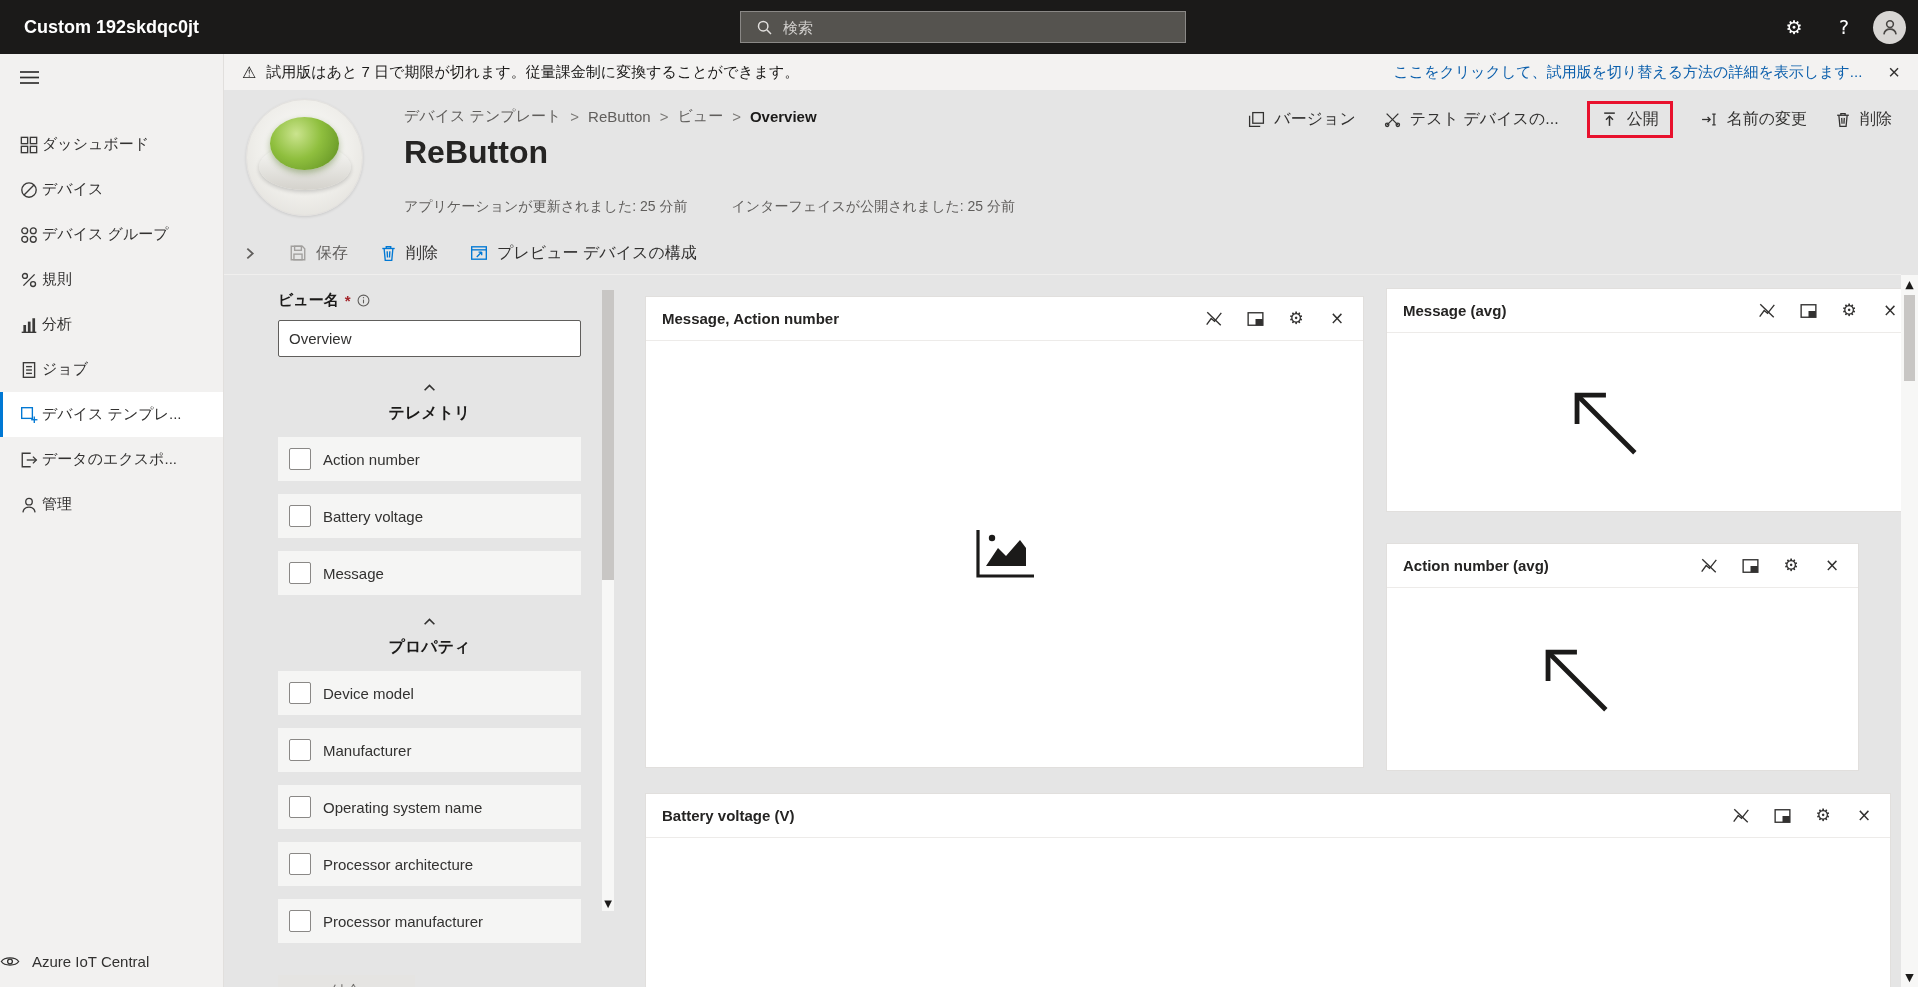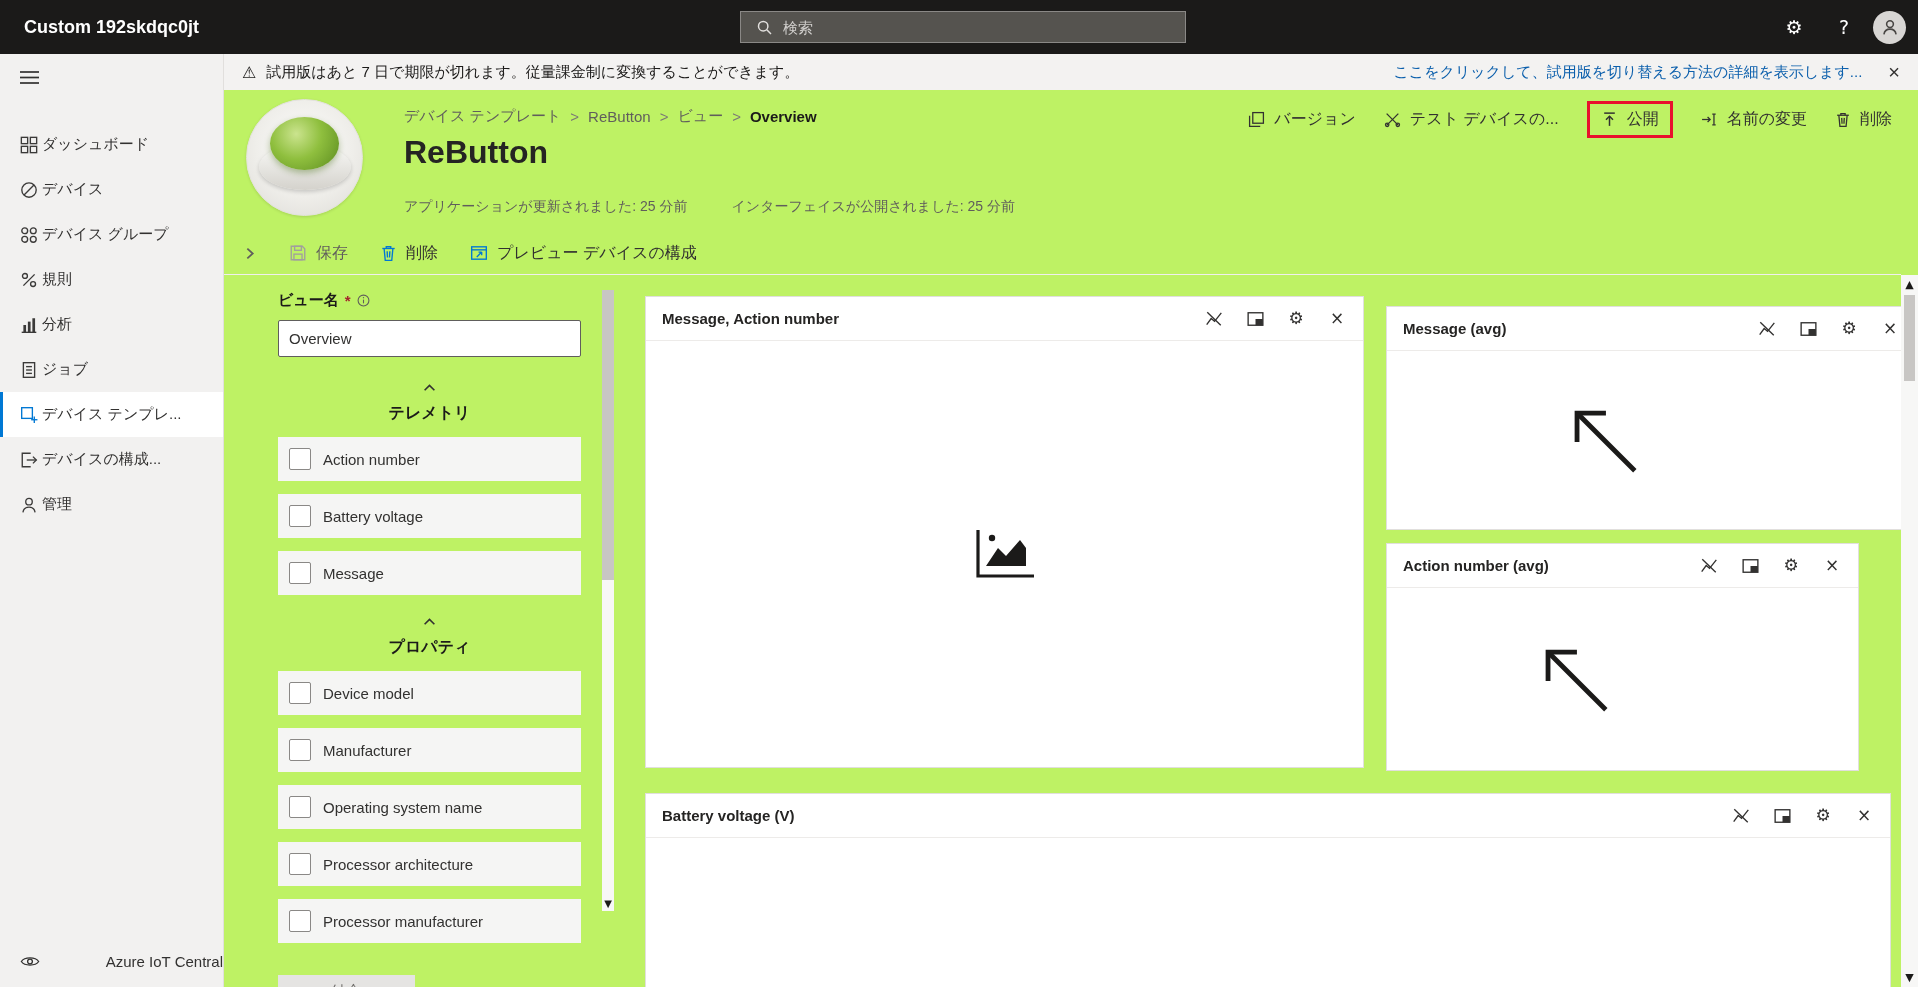--- a/index.html
+++ b/index.html
@@ -31,24 +31,24 @@
 
   
   .sidebar { position:absolute; left:0; top:54px; bottom:0; width:224px; background:#f2f1f0; border-right:1px solid #e1dfdd; display:flex; flex-direction:column; z-index:10; }
   .side-burger { height:46px; display:flex; align-items:center; padding-left:20px; cursor:pointer; }
   .side-list { margin-top:22px; }
   .side-item { height:45px; display:flex; align-items:center; gap:4px; padding-left:20px; font-size:15px; color:#323130; cursor:pointer; position:relative; }
   .side-item .slabel { white-space:nowrap; overflow:hidden; }
   .side-item.selected { background:#fff; }
   .side-item.selected::before { content:""; position:absolute; left:0; top:0; bottom:0; width:3px; background:#0078d4; }
   .side-section { height:45px; display:flex; align-items:center; padding-left:20px; font-size:15px; font-weight:700; color:#1b1a19; }
-  .side-footer { margin-top:auto; height:52px; display:flex; align-items:center; gap:12px; padding-left:20px; font-size:15px; cursor:pointer;justify-content:space-between; }
-
-  
-  .main { position:absolute; left:224px; top:90px; right:0; bottom:0; background:#bef264; overflow:hidden; }
+  .side-footer { margin-top:auto; height:52px; display:flex; align-items:center; gap:12px; font-size:15px; cursor:pointer; }
+
+  
+  .main { position:absolute; left:224px; top:90px; right:0; bottom:0; background:#e5e5e5; overflow:hidden; }
 
   
   .device-avatar { position:absolute; left:22px; top:9px; width:117px; height:117px; border-radius:50%;
     background:radial-gradient(circle at 50% 42%, #fdfdfc 0%, #efeeea 55%, #dddbd6 100%);
     border:1px solid #e3e1de; box-shadow:0 1px 3px rgba(0,0,0,.12); overflow:hidden; cursor:pointer; }
   .button-base { position:absolute; left:10%; top:38%; width:80%; height:40%; border-radius:50%;
     background:linear-gradient(#fafaf8,#d4d2cc); box-shadow:0 2px 4px rgba(0,0,0,.18); }
   .button-top { position:absolute; left:20%; top:15%; width:60%; height:46%; border-radius:50%;
     background:radial-gradient(circle at 38% 32%, #cbe48e 0%, #8fbf3e 45%, #5a8a1e 100%);
     box-shadow:0 3px 6px rgba(70,110,20,.4); }
@@ -82,21 +82,21 @@
   .combine-btn { margin-top:32px; width:137px; height:33px; background:#e5e4e2; border:0; font-size:15px; color:#6b6966; font-family:inherit; cursor:pointer; }
 
   
   .form-scroll { position:absolute; left:378px; top:200px; width:12px; height:621px; background:#f7f7f6; }
   .form-scroll .thumb { position:absolute; left:0; top:0; width:12px; height:290px; background:#c8c6c4; cursor:pointer; }
   .form-scroll .sdown { position:absolute; left:0; bottom:2px; width:12px; text-align:center; font-size:10px; color:#1b1a19; cursor:pointer; font-family:"DejaVu Sans",sans-serif; }
 
   
   .tile { position:absolute; border:1px solid #e1dfdd; background:#fff; }
   .tile-1 { left:421px; top:206px; width:719px; height:472px; }
-  .tile-2 { left:1162px; top:216px; width:531px; height:224px; }
+  .tile-2 { left:1162px; top:198px; width:531px; height:224px; }
   .tile-3 { left:1162px; top:453px; width:473px; height:228px; }
   .tile-4 { left:421px; top:703px; width:1246px; height:240px; }
   .tile-head { height:44px; border-bottom:1px solid #edebe9; display:flex; align-items:center; justify-content:space-between; padding:0 16px; }
   .tile-title { font-size:15px; font-weight:600; color:#252423; white-space:nowrap; }
   .tile-actions { display:flex; align-items:center; gap:21px; }
   .ticon { width:20px; height:20px; display:flex; align-items:center; justify-content:center; color:#323130; cursor:pointer; }
   .ticon.glyph { font-size:17px; line-height:1; font-family:"DejaVu Sans",sans-serif; }
   .tile-body { position:absolute; left:0; right:0; top:44px; bottom:0; display:flex; align-items:center; justify-content:center; }
   .arrow-offset { transform:translateX(-48px); }
 
@@ -213,21 +213,21 @@
           <line x1="9.9" y1="12.2" x2="15.5" y2="12.2"></line>
         </svg>
       <span class="slabel">デバイス テンプレ...</span>
     </div>
     <div class="side-item">
       <svg width="18" height="18" viewBox="0 0 16 16" fill="none" stroke="#3b3a39" stroke-width="1.2">
           <path d="M9.5 2 H2 v12 h7.5"></path>
           <line x1="6" y1="8" x2="14.5" y2="8"></line>
           <path d="M11.5 5 l3 3 -3 3"></path>
         </svg>
-      <span class="slabel">デバイスの構成...</span>
+      <span class="slabel">データのエクスポ...</span>
     </div>
     <div class="side-item">
       <svg width="18" height="18" viewBox="0 0 16 16" fill="none" stroke="#3b3a39" stroke-width="1.2">
           <circle cx="8" cy="5" r="2.9"></circle>
           <path d="M2.6 14.5 c0.5-3.1 2.8-4.6 5.4-4.6 s4.9 1.5 5.4 4.6"></path>
         </svg>
       <span class="slabel">管理</span>
     </div>
   </div>
 

